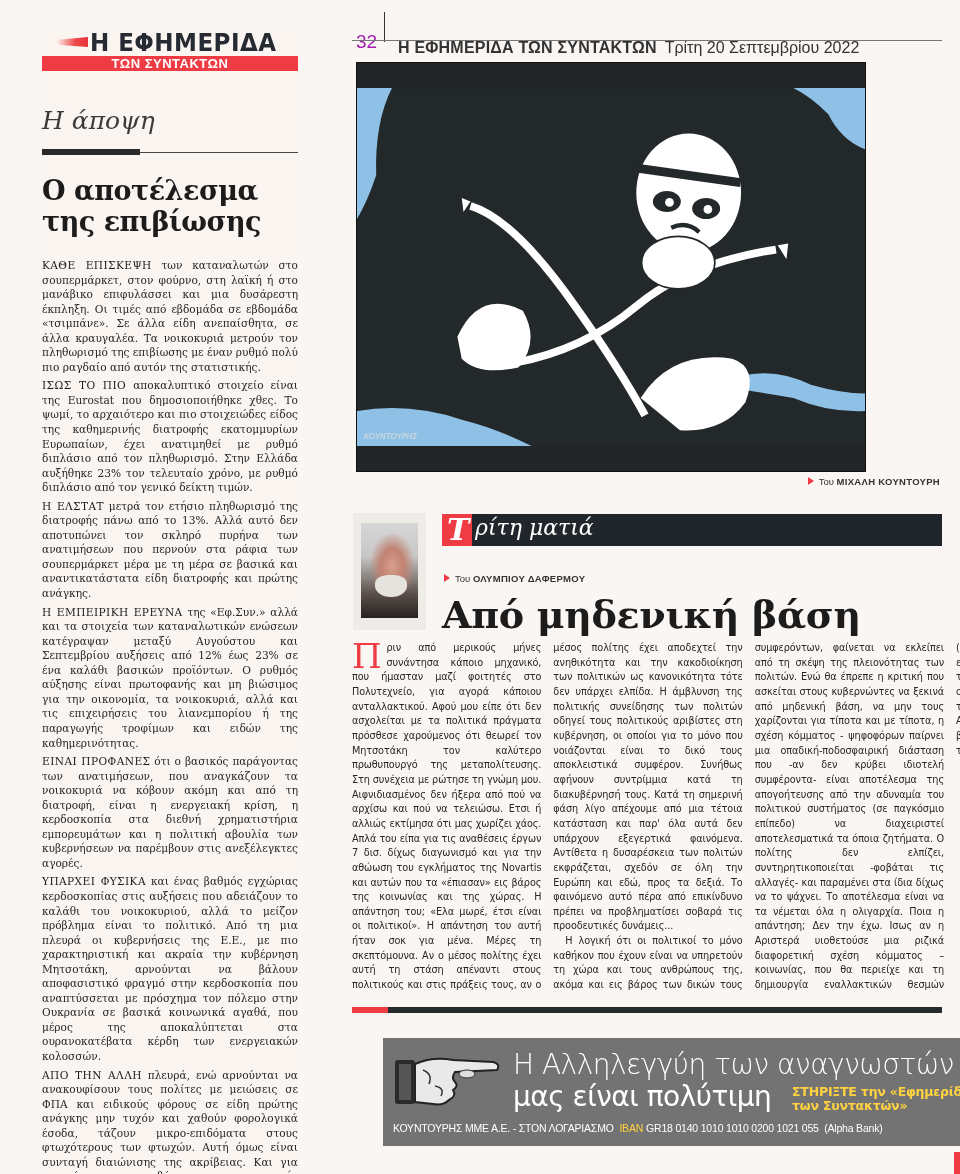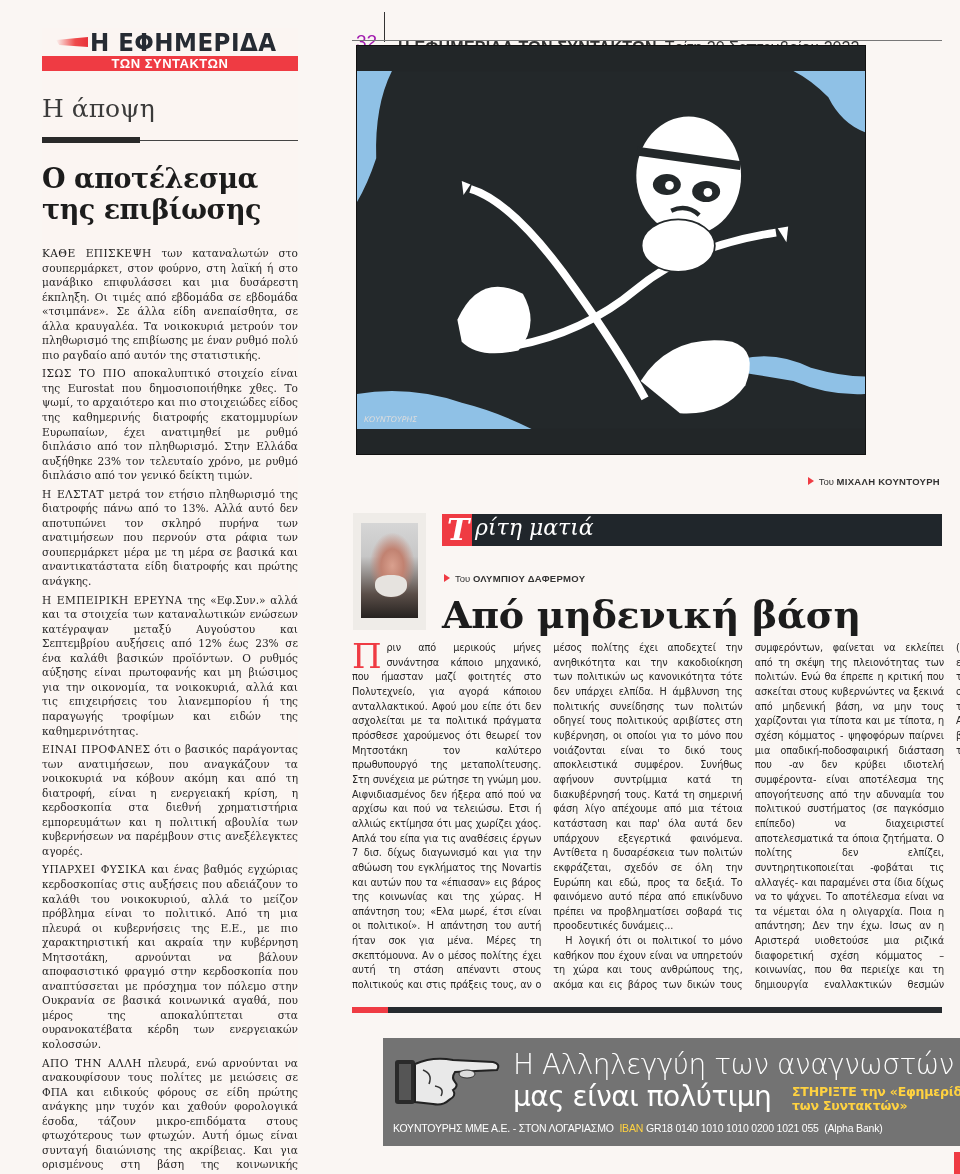--- a/index.html
+++ b/index.html
@@ -26,21 +26,21 @@
     position: absolute; left: 48px; top: 0; font-weight: 700; font-size: 25px;
     color: #262b33; letter-spacing: 0.5px; line-height: 30px;
     font-family: "DejaVu Sans", sans-serif; transform: scaleX(0.92); transform-origin: left;
   }
   .logo-band {
     position: absolute; left: 0; top: 28px; width: 256px; height: 15px;
     background: #ef3b43; color: #fff; font-size: 13px; font-weight: 700;
     text-align: center; line-height: 15px; letter-spacing: 0.5px;
   }
   .section-label {
-    margin-top: 22px; font-family: "DejaVu Serif", serif; 
+    margin-top: 34px; font-family: "DejaVu Serif", serif; font-style: italic;
     font-size: 25px; color: #3b3b3b; padding-left: 0;
   }
   .section-rule { position: relative; height: 6px; margin-top: 14px; }
   .section-rule .thick { position: absolute; left: 0; top: 0; width: 98px; height: 6px; background: #2a2a2a; }
   .section-rule .thin { position: absolute; left: 98px; top: 3px; right: 0; height: 1px; background: #444; }
   .opinion-title {
     margin-top: 20px; font-family: "DejaVu Serif", serif; font-size: 27px;
     line-height: 31px; color: #1c1c1c; letter-spacing: -0.5px;
   }
   .opinion-body { margin-top: 21px; }
@@ -59,21 +59,21 @@
     font-size: 19px; color: #a21caf;
   }
   .page-number-divider { position: absolute; left: 32px; top: -2px; width: 1px; height: 30px; background: #333; }
   .page-header-text { position: absolute; left: 46px; top: 25px; font-size: 16px; color: #333; }
   .page-header-text .paper { font-weight: 700; letter-spacing: 0.2px; }
   .page-header-text .date { margin-left: 8px; }
   .page-header-rule { position: absolute; left: 0; top: 26px; width: 590px; height: 1px; background: #777; }
 
   
   .cartoon {
-    position: absolute; left: 356px; top: 45px; width: 510px; height: 410px;
+    position: absolute; left: 356px; top: 62px; width: 510px; height: 410px;
     background: #222628; border: 1px solid #111; overflow: hidden;
   }
   .cartoon svg { width: 100%; height: 100%; display: block; }
   .cartoon-credit {
     position: absolute; right: 20px; top: 476px; font-size: 9.5px; color: #333;
   }
   .cartoon-credit .name { font-weight: 700; letter-spacing: 0.3px; }
   .tri { display: inline-block; width: 0; height: 0; border-top: 4px solid transparent;
          border-bottom: 4px solid transparent; border-left: 6px solid #ef3b43; margin-right: 5px; vertical-align: 0; }
 

